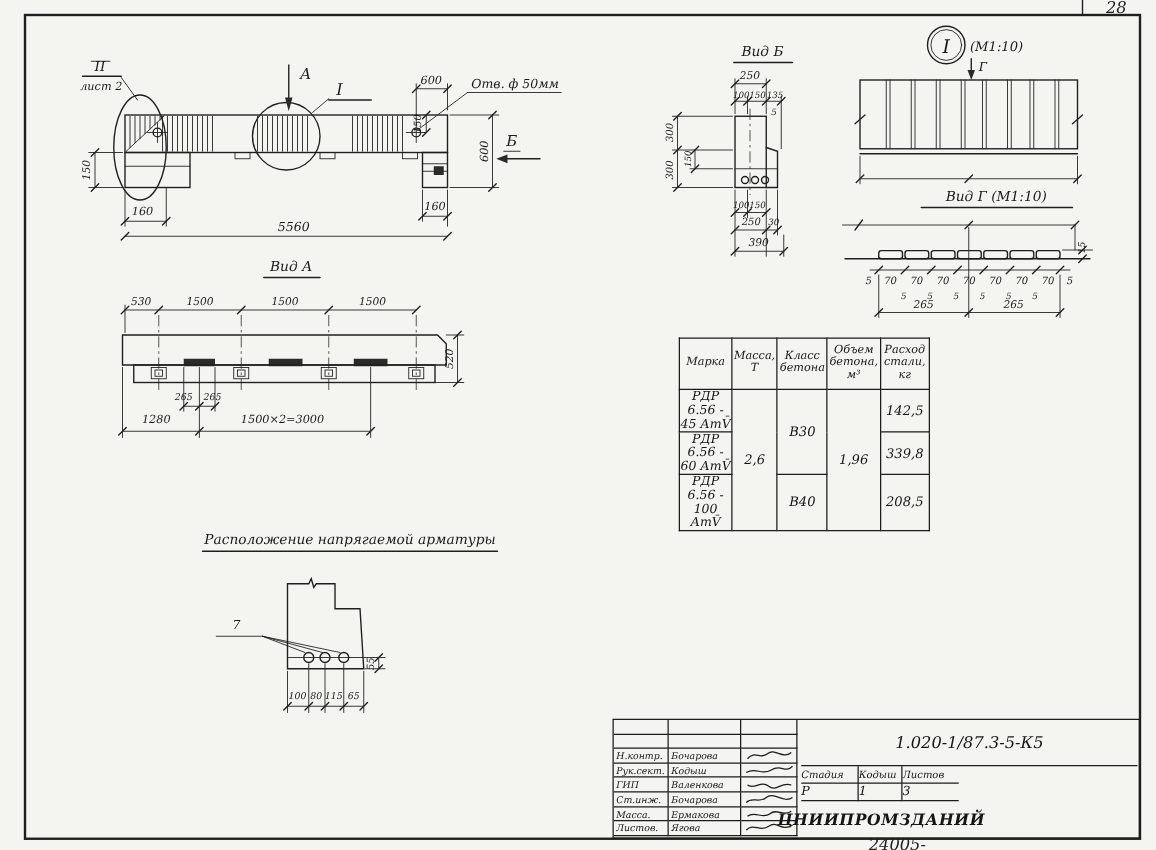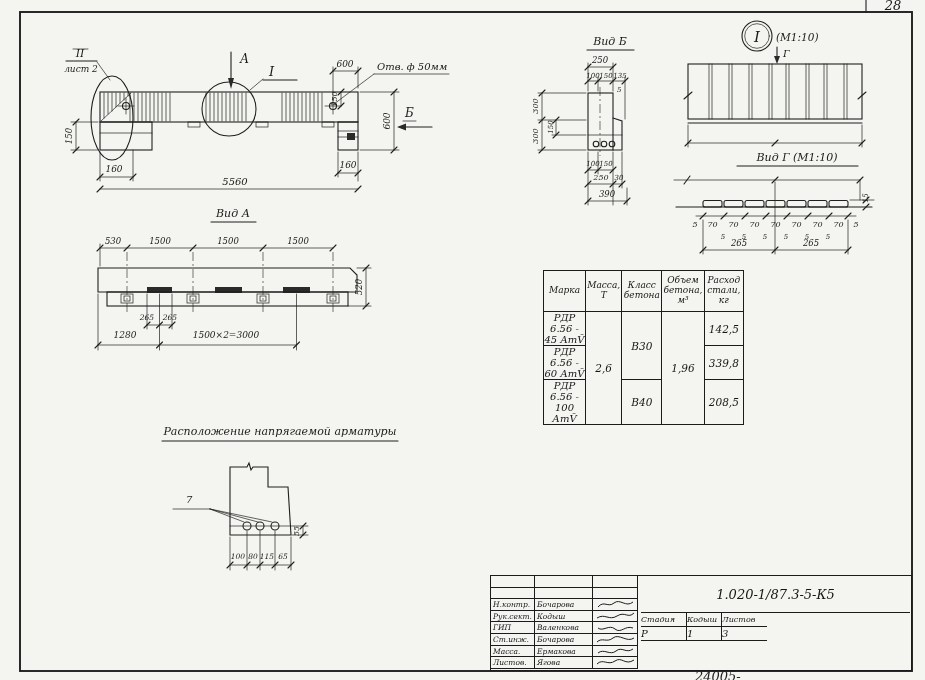--- a/index.html
+++ b/index.html
@@ -483,19 +483,20 @@
         <div class="tb-row" style="height:14px">
           <div class="tb-sl" style="width:45px;font-size:8px;line-height:13px">Стадия</div>
           <div class="tb-sl" style="width:34px;font-size:8px;line-height:13px">Кодыш</div>
           <div class="tb-sl" style="width:45px;font-size:8px;line-height:13px;border-right:none">Листов</div>
         </div>
         <div class="tb-row" style="height:14px">
           <div class="tb-sl" style="width:45px;font-size:10px;line-height:13px">Р</div>
           <div class="tb-sl" style="width:34px;font-size:10px;line-height:13px">1</div>
           <div class="tb-sl" style="width:45px;font-size:10px;line-height:13px;border-right:none">3</div>
         </div>
+        <div class="tb-org">ЦНИИПРОМЗДАНИЙ</div>
       </div>
     </div>
   </div>
 </div>
 
 <div id="stamp-note">24005-93 — 93</div>
 </div>
 
 </body></html>

